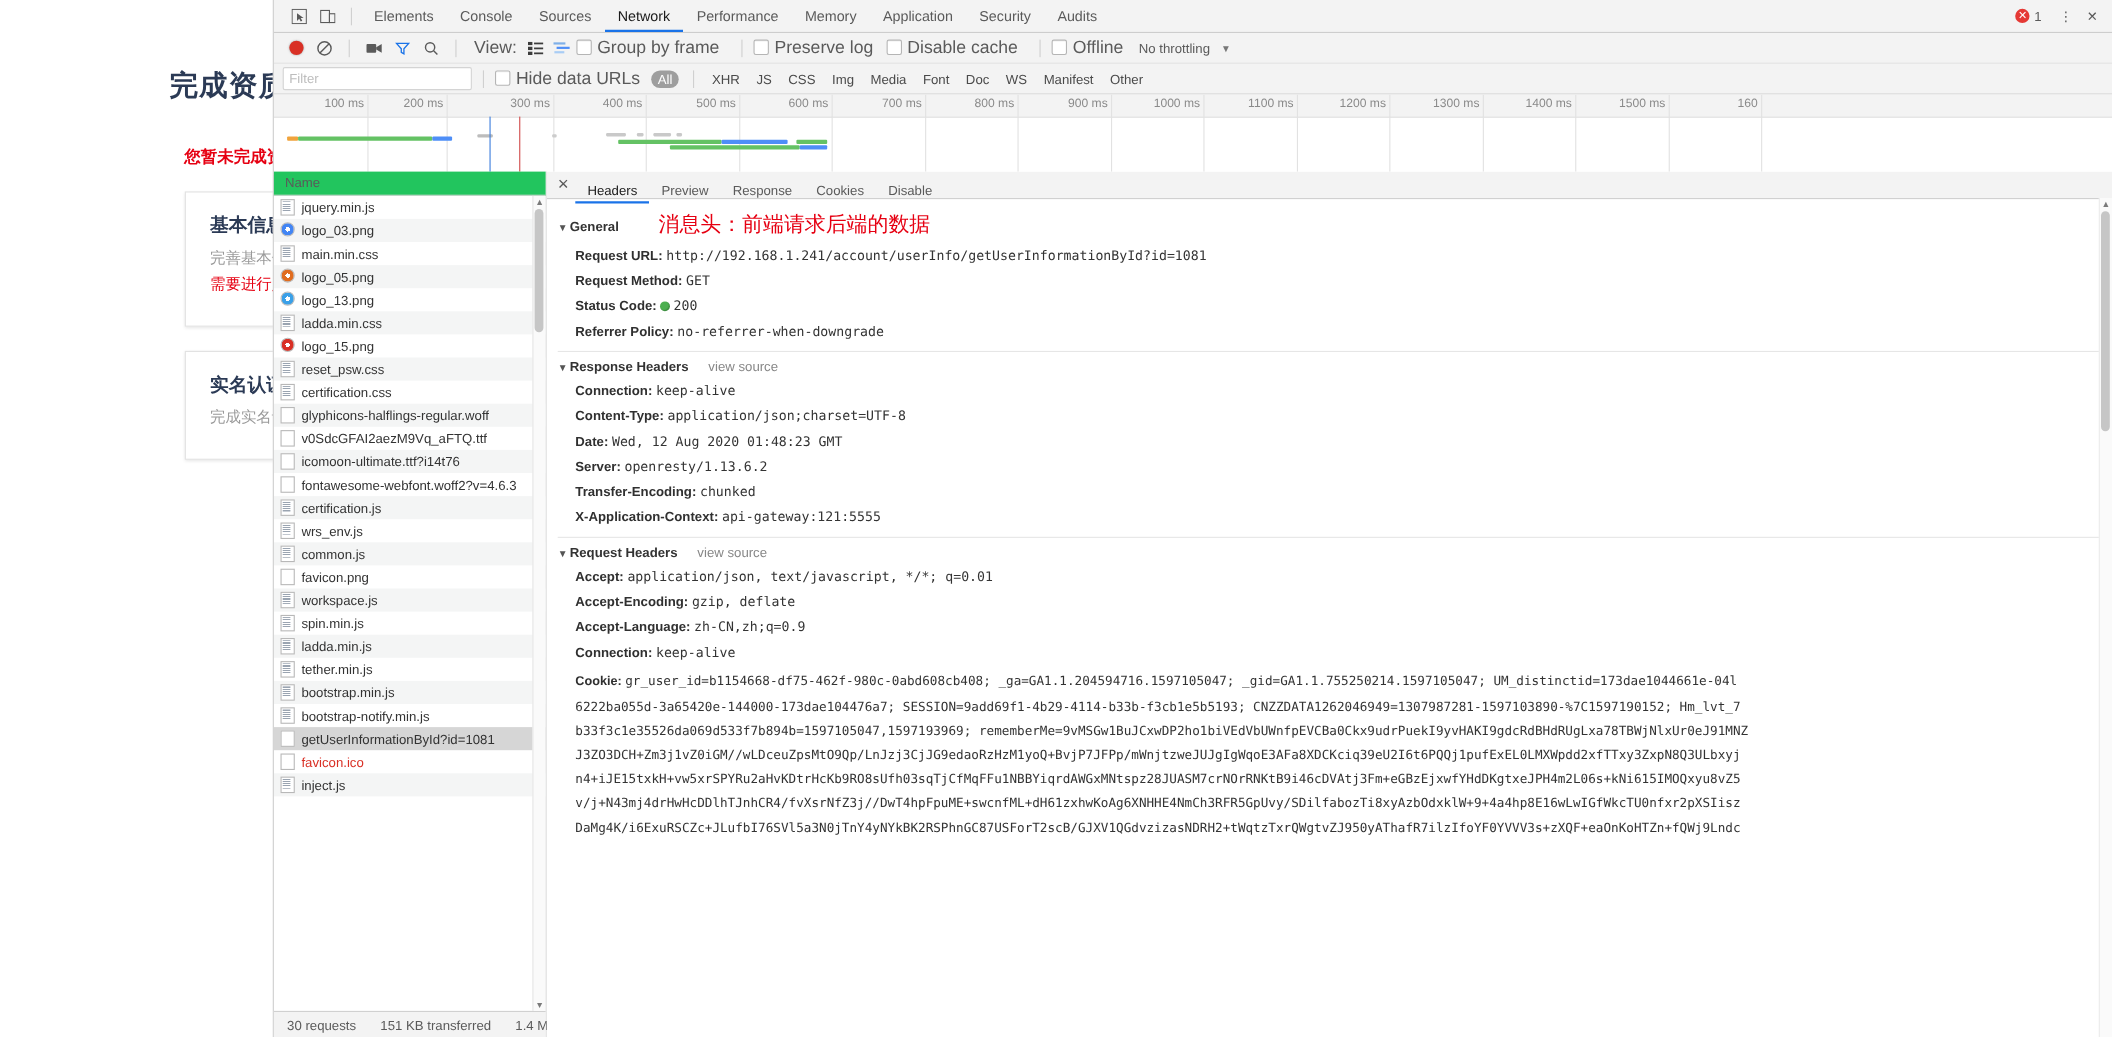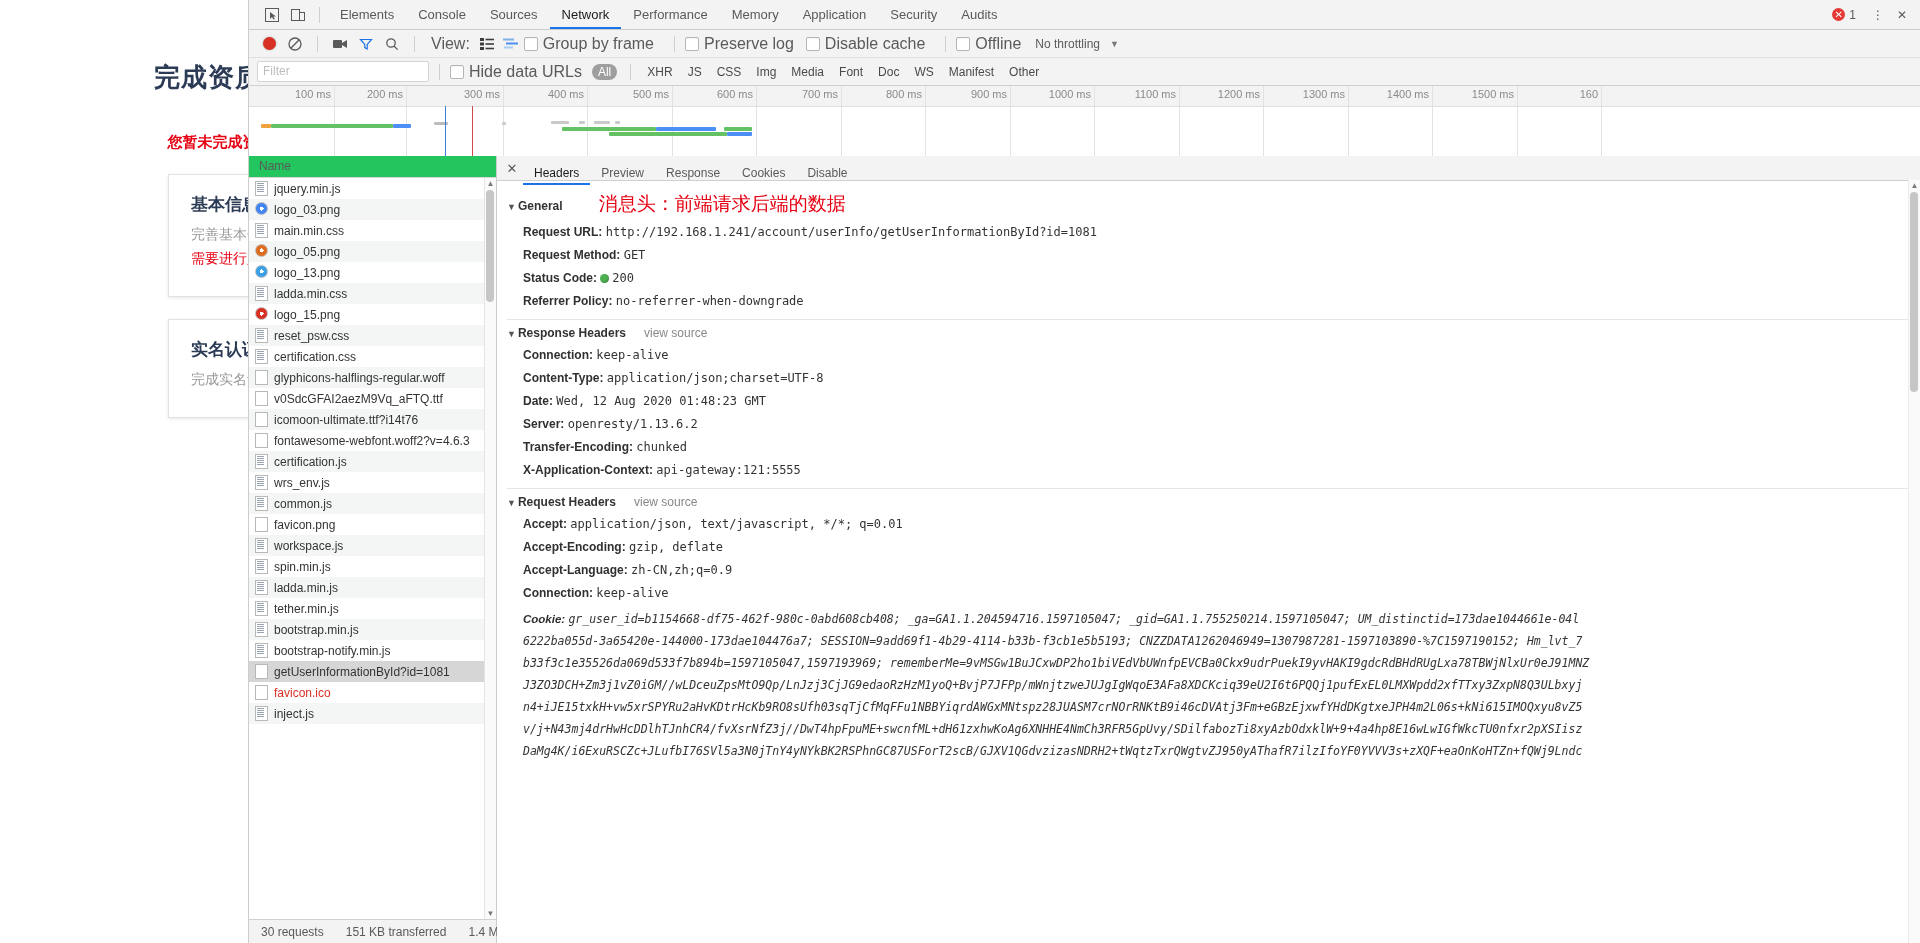--- a/index.html
+++ b/index.html
@@ -149,21 +149,21 @@
   .annot{
     color:#e60012;font-size:19px;font-weight:normal;margin-left:18px;white-space:nowrap;
     font-family:"DejaVu Sans",sans-serif;
   }
   .hrow{padding:3px 0 3px 26px;font-size:12px;line-height:17px;color:#333;}
   .hkey{font-weight:bold;color:#303030;}
   .hval{font-family:"DejaVu Sans Mono","Liberation Mono",monospace;font-size:12px;color:#333;}
   .status-dot{display:inline-block;width:9px;height:9px;border-radius:50%;background:#4caf50;vertical-align:-1px;margin-right:3px;box-shadow:inset -1px -1px 1px rgba(0,0,0,.2);}
   .divider{height:1px;background:#e6e6e6;margin:6px 10px 2px 10px;}
   .cookie-wrap{padding:3px 0 3px 26px;font-size:12px;line-height:22px;}
-  .cookie-line{font-family:"DejaVu Sans Mono","Liberation Mono",monospace;font-size:11.5px;color:#333;white-space:nowrap;overflow:hidden;font-style:italic;}
+  .cookie-line{font-family:"DejaVu Sans Mono","Liberation Mono",monospace;font-size:11.5px;color:#333;white-space:nowrap;overflow:hidden;}
   .rscroll{position:absolute;right:0;top:24px;bottom:0;width:11px;background:#fafafa;border-left:1px solid #ececec;}
 </style>
 </head>
 <body>
 
 <div class="screen">
 
   <div class="webpage">
     <div class="wp-inner">
       <div class="wp-title">完成资质认证</div>

